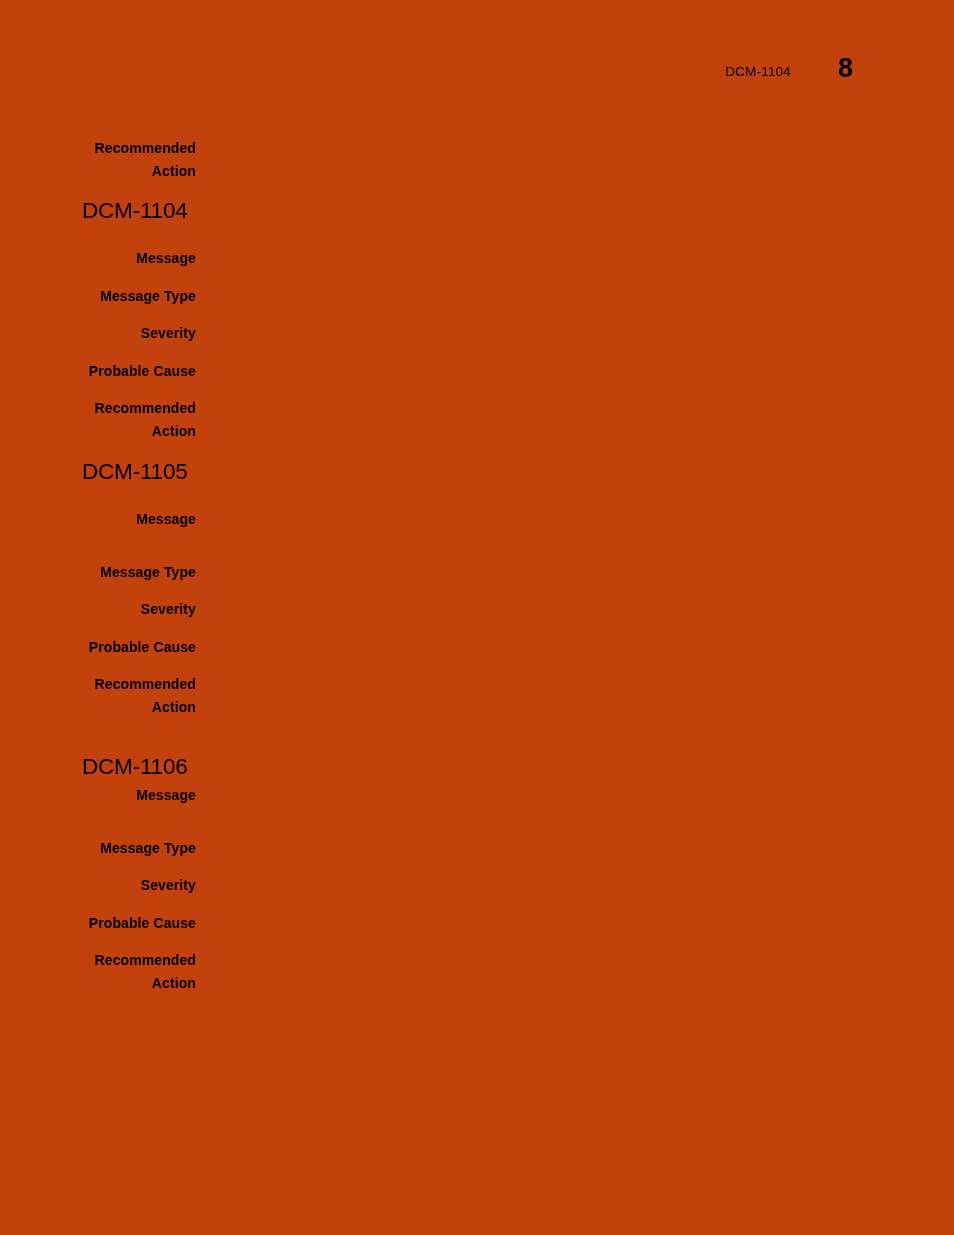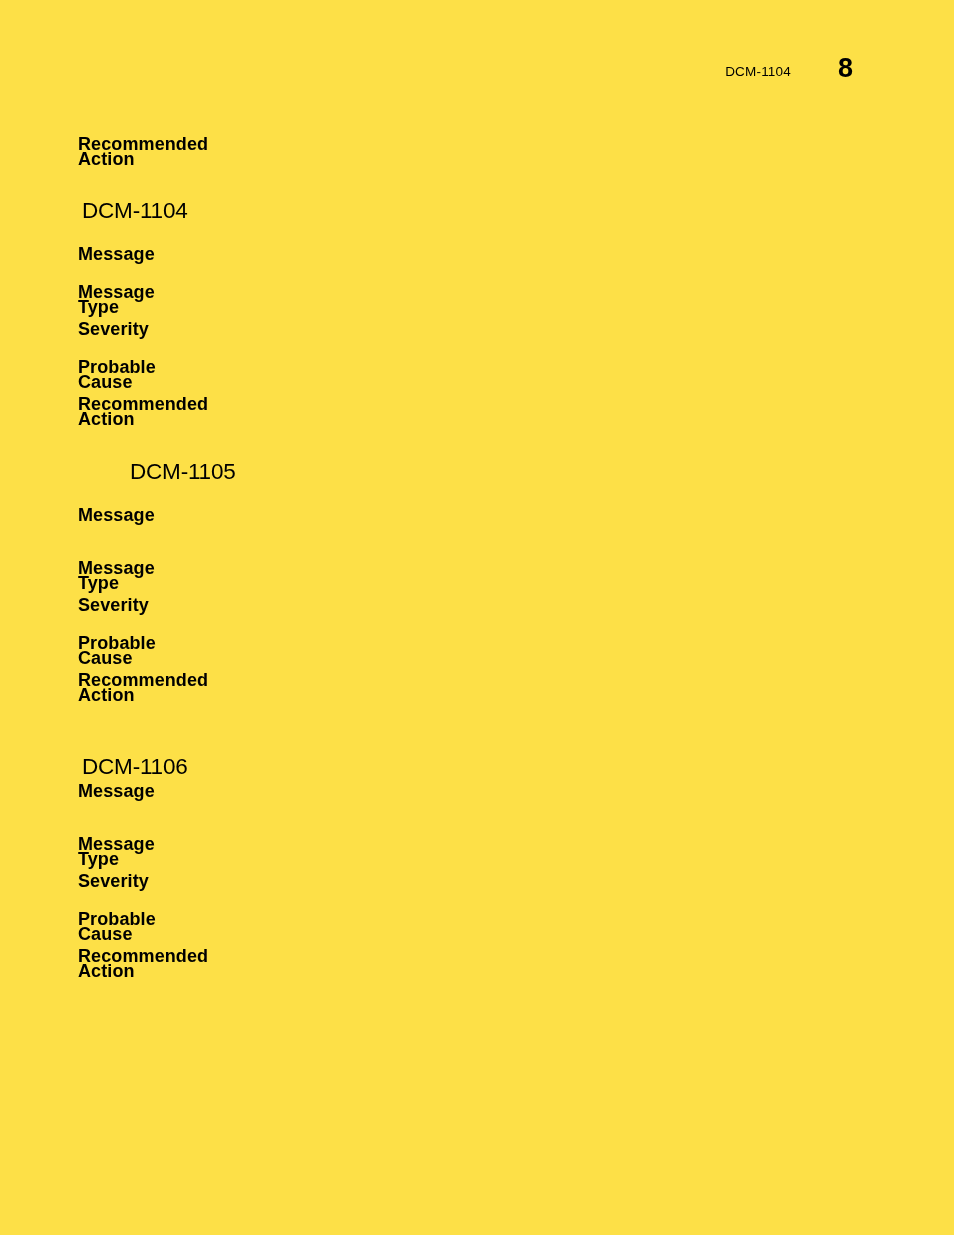--- a/index.html
+++ b/index.html
@@ -62,23 +62,24 @@
   }
 
   .label-col-right {
     
     left: 78px;
     width: 118px;
   }
 
   .field-label {
     position: absolute;
-    font-size: 18px;
+    text-align: right;
+    font-size: 14px;
     font-weight: 700;
-    line-height: 15px;
+    line-height: 23px;
     letter-spacing: 0.1px;
     color: #000000;
     white-space: pre-line;
   }
 
   .section-heading {
     position: absolute;
     left: 82px;
     font-size: 22.5px;
     font-weight: 500;
@@ -94,21 +95,21 @@
     right: 80px;
     font-size: 13.5px;
     font-weight: 400;
     line-height: 19px;
     color: #000000;
   }
 </style>
 </head>
 <body>
 
-<div class="page" style="width: 954px; height: 1235px; background: #fde047; color: rgb(0, 0, 0);">
+<div class="page" style="width: 954px; height: 1235px; background: #c2410c; color: rgb(0, 0, 0);">
 
   <div class="page-header">
     <div class="header-doc-id">DCM-1104</div>
     <div class="header-page-number">8</div>
   </div>
 
   <div class="content" id="content-root">
       <div class="field-label label-col-right" style="left: 78px; width: 118px; top: 137px;">Recommended
 Action</div>
       <div class="field-value" style="top: 137px;"></div>
@@ -117,21 +118,21 @@
       <div class="field-value" style="top: 247px;"></div>
       <div class="field-label label-col-right" style="left: 78px; width: 118px; top: 285px;">Message Type</div>
       <div class="field-value" style="top: 285px;"></div>
       <div class="field-label label-col-right" style="left: 78px; width: 118px; top: 322px;">Severity</div>
       <div class="field-value" style="top: 322px;"></div>
       <div class="field-label label-col-right" style="left: 78px; width: 118px; top: 360px;">Probable Cause</div>
       <div class="field-value" style="top: 360px;"></div>
       <div class="field-label label-col-right" style="left: 78px; width: 118px; top: 397px;">Recommended
 Action</div>
       <div class="field-value" style="top: 397px;"></div>
-      <div class="section-heading" style="top: 459px; margin-left: 48px;">DCM-1105</div>
+      <div class="section-heading" style="top: 459px;">DCM-1105</div>
       <div class="field-label label-col-right" style="left: 78px; width: 118px; top: 508px;">Message</div>
       <div class="field-value" style="top: 508px;"></div>
       <div class="field-label label-col-right" style="left: 78px; width: 118px; top: 561px;">Message Type</div>
       <div class="field-value" style="top: 561px;"></div>
       <div class="field-label label-col-right" style="left: 78px; width: 118px; top: 598px;">Severity</div>
       <div class="field-value" style="top: 598px;"></div>
       <div class="field-label label-col-right" style="left: 78px; width: 118px; top: 636px;">Probable Cause</div>
       <div class="field-value" style="top: 636px;"></div>
       <div class="field-label label-col-right" style="left: 78px; width: 118px; top: 673px;">Recommended
 Action</div>

